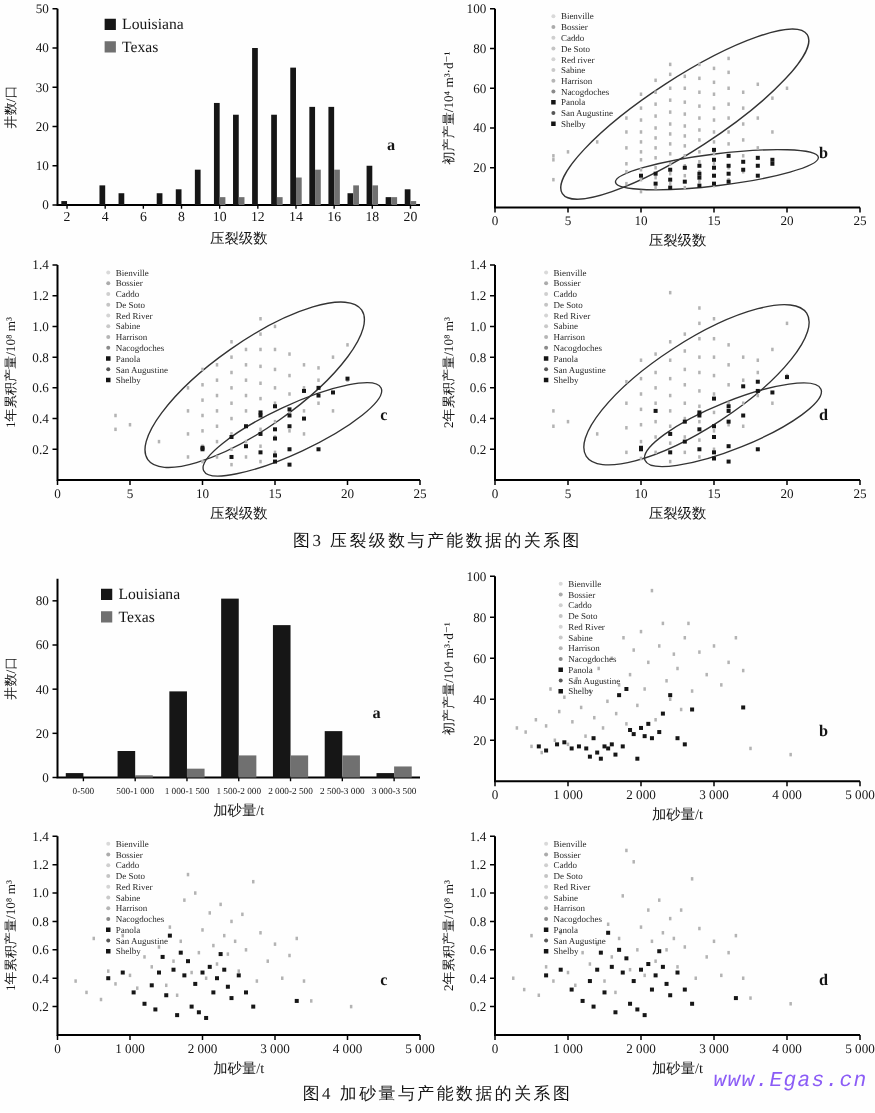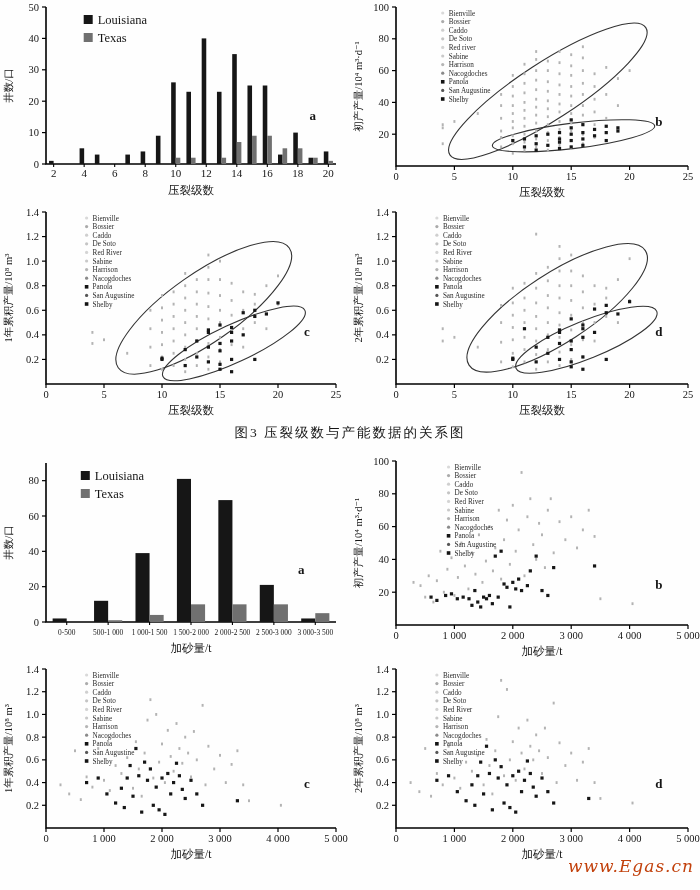--- a/index.html
+++ b/index.html
@@ -1029,16 +1029,17 @@
           <text x="92.88" y="84.39999999999999" font-size="7.2" text-anchor="start" fill="#2b2b2b" font-family="Liberation Serif, DejaVu Serif, serif">Panola</text>
           <circle cx="86.88" cy="90.39999999999999" r="1.6" fill="#565656"></circle>
           <text x="92.88" y="92.99999999999999" font-size="7.2" text-anchor="start" fill="#2b2b2b" font-family="Liberation Serif, DejaVu Serif, serif">San Augustine</text>
           <rect x="85.08" y="97.2" width="3.6" height="3.6" fill="#141414"></rect>
           <text x="92.88" y="101.6" font-size="7.2" text-anchor="start" fill="#2b2b2b" font-family="Liberation Serif, DejaVu Serif, serif">Shelby</text>
         </g>
         <text x="308.8" y="126.25" font-size="13" text-anchor="middle" fill="#151515" font-family="Liberation Serif, DejaVu Serif, serif" font-weight="bold">d</text>
         <text x="192" y="196" font-size="11.5" text-anchor="middle" fill="#151515" font-family="Liberation Serif, DejaVu Serif, serif">加砂量/t</text>
         <text x="0" y="0" font-size="10.5" text-anchor="middle" fill="#151515" font-family="Liberation Serif, DejaVu Serif, serif" transform="translate(12,86.5) rotate(-90)">2年累积产量/10⁸ m³</text>
       </svg></div>
+<div class="caption" style="top:866px">图4  加砂量与产能数据的关系图</div>
 
-<div id="watermark" style="color: #c2410c;">www.Egas.cn</div>
+<div id="watermark" style="color: #8b5cf6; font-family: Liberation Mono, monospace;">www.Egas.cn</div>
 
 </div>
 
 </body></html>

